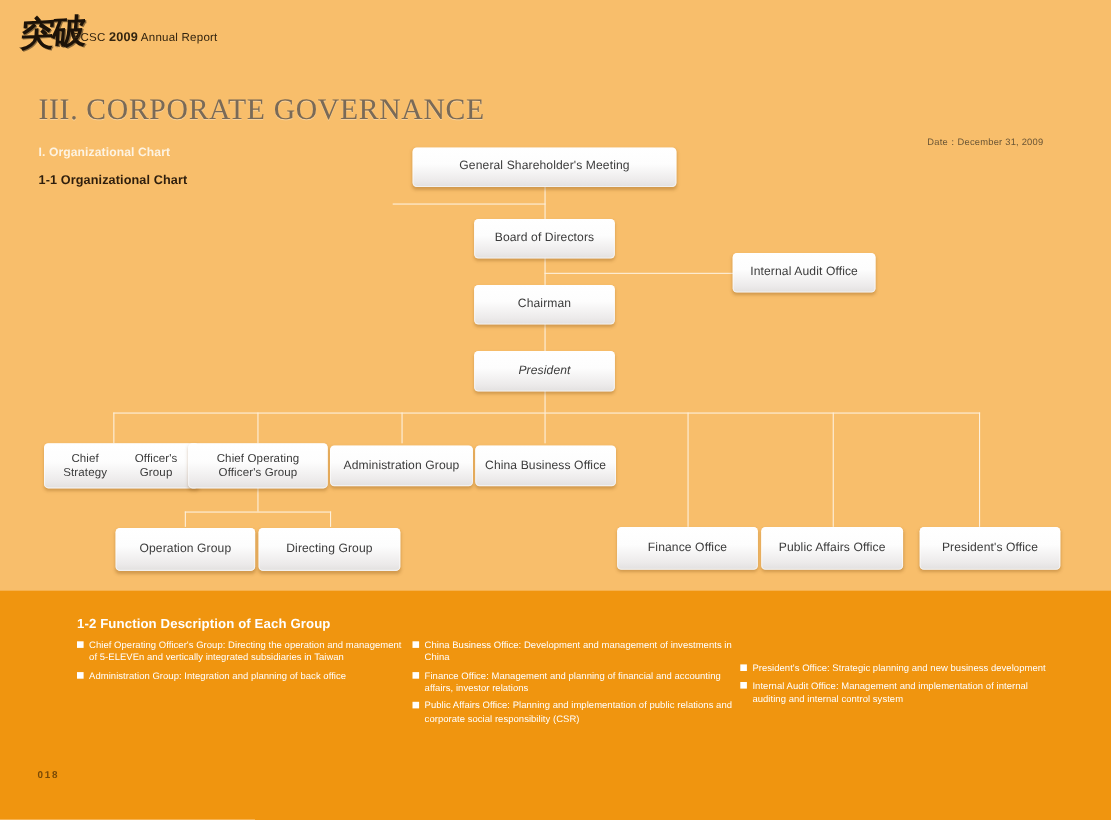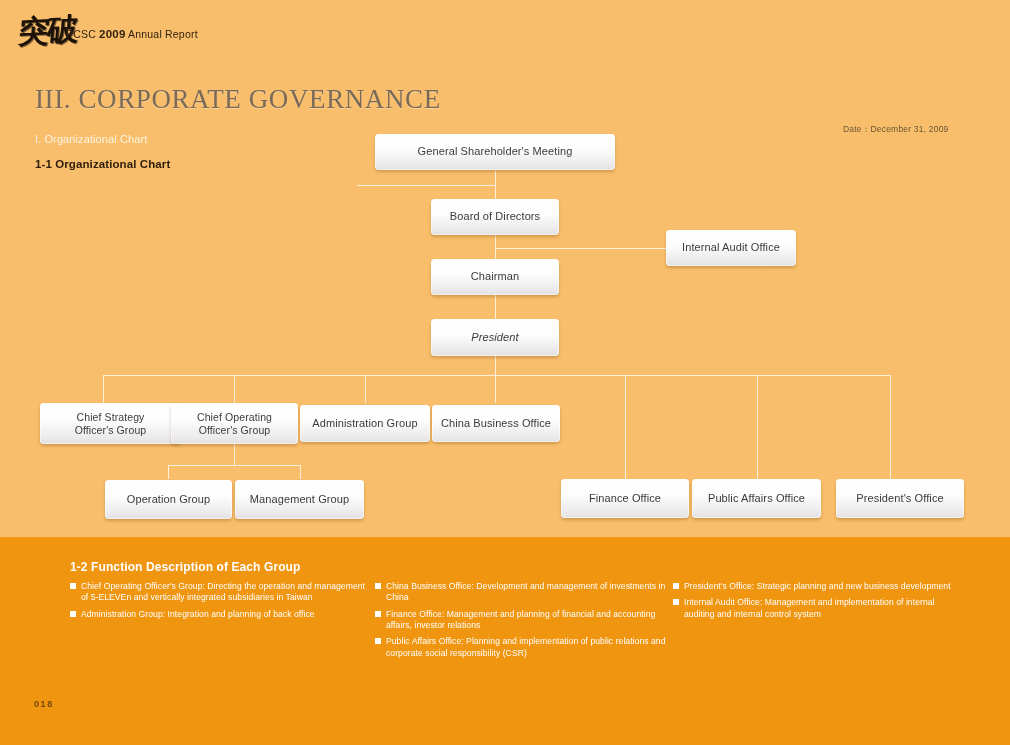--- a/index.html
+++ b/index.html
@@ -66,21 +66,21 @@
     color: #7a6a57;
     text-shadow: 0 1px 0 rgba(255,255,255,0.30);
     white-space: nowrap;
   }
 
   .sec-label {
     position: absolute;
     left: 35px;
     top: 133px;
     font-size: 11px;
-    font-weight: normal;
+    font-weight: bold;
     color: #fdf3e2;
     letter-spacing: .1px;
     text-align: center;
   }
   .sub-label {
     position: absolute;
     left: 35px;
     top: 158px;
     font-size: 11.5px;
     font-weight: bold;
@@ -140,21 +140,21 @@
     font-weight: bold;
     color: #ffffff;
     letter-spacing: .1px;
   }
   .col {
     position: absolute;
     top: 44px;
   }
   .col.c1 { left: 70px;  width: 300px; }
   .col.c2 { left: 375px; width: 295px; }
-  .col.c3 { left: 673px; width: 290px; }
+  .col.c3 { left: 673px; width: 290px; margin-top: 21px; }
 
   .bullet {
     position: relative;
     padding-left: 11px;
     margin-bottom: 5px;
     font-size: 8.6px;
     line-height: 1.32;
     color: #ffffff;
     letter-spacing: .05px;
   }
@@ -228,21 +228,21 @@
   </div>
 
   <div class="node" style="left:431px; top:259px; width:128px; height:36px;">
     <span>Chairman</span>
   </div>
 
   <div class="node" style="left:431px; top:319px; width:128px; height:37px;font-style:italic;">
     <span>President</span>
   </div>
 
-  <div class="node two-line" style="left:40px; top:403px; width:141px; height:41px; flex-direction:column;">
+  <div class="node two-line" style="left:40px; top:403px; width:141px; height:41px; flex-direction:row;">
     <span>Chief Strategy</span>
     <span>Officer's Group</span>
   </div>
 
   <div class="node two-line" style="left:171px; top:403px; width:127px; height:41px; flex-direction:column;">
     <span>Chief Operating</span>
     <span>Officer's Group</span>
   </div>
 
   <div class="node" style="left:300px; top:405px; width:130px; height:37px;">
@@ -251,21 +251,21 @@
 
   <div class="node" style="left:432px; top:405px; width:128px; height:37px;text-align:center;">
     <span>China Business Office</span>
   </div>
 
   <div class="node" style="left:105px; top:480px; width:127px; height:39px;">
     <span>Operation Group</span>
   </div>
 
   <div class="node" style="left:235px; top:480px; width:129px; height:39px;">
-    <span>Management Group</span>
+    <span>Directing Group</span>
   </div>
 
   <div class="node" style="left:561px; top:479px; width:128px; height:39px;">
     <span>Finance Office</span>
   </div>
 
   <div class="node" style="left:692px; top:479px; width:129px; height:39px;">
     <span>Public Affairs Office</span>
   </div>
 

